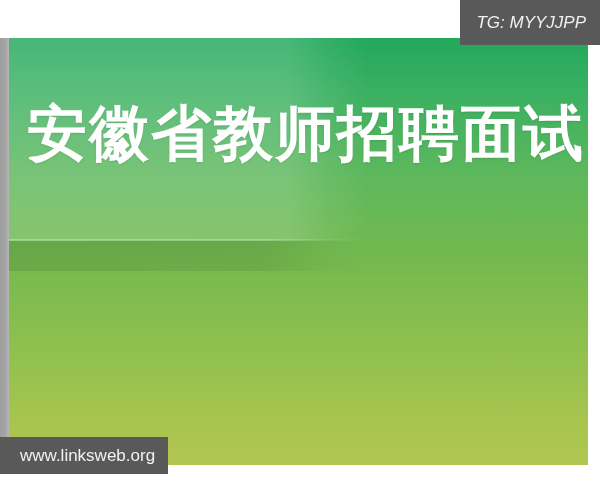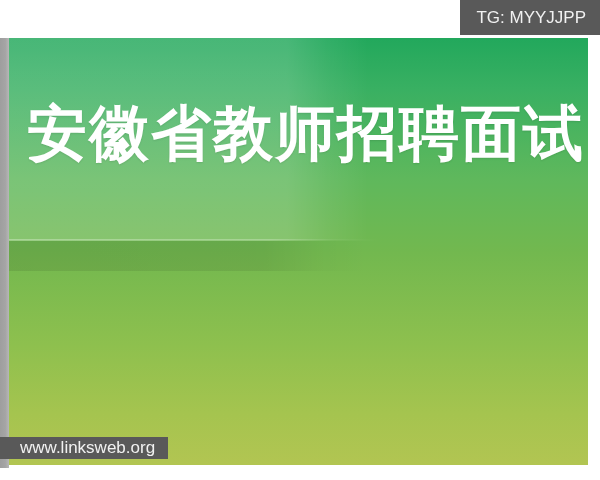--- a/index.html
+++ b/index.html
@@ -118,29 +118,30 @@
     position: absolute;
     background: #595959;
     color: #f1f1f1;
     font-family: "Liberation Sans", sans-serif;
     display: flex;
     align-items: center;
   }
   .badge-tg {
     right: 0;
     top: 0;
-    height: 35px;
+    height: 45px;
     padding: 0 14px 0 16px;
     font-size: 17px;
+    font-style: italic;
   }
   .badge-site {
     left: 0;
     top: 437px;
     width: 168px;
-    height: 22px;
+    height: 37px;
     padding-left: 20px;
     box-sizing: border-box;
     font-size: 17px;
   }
 </style>
 </head>
 <body>
 
 <div id="poster">
 

